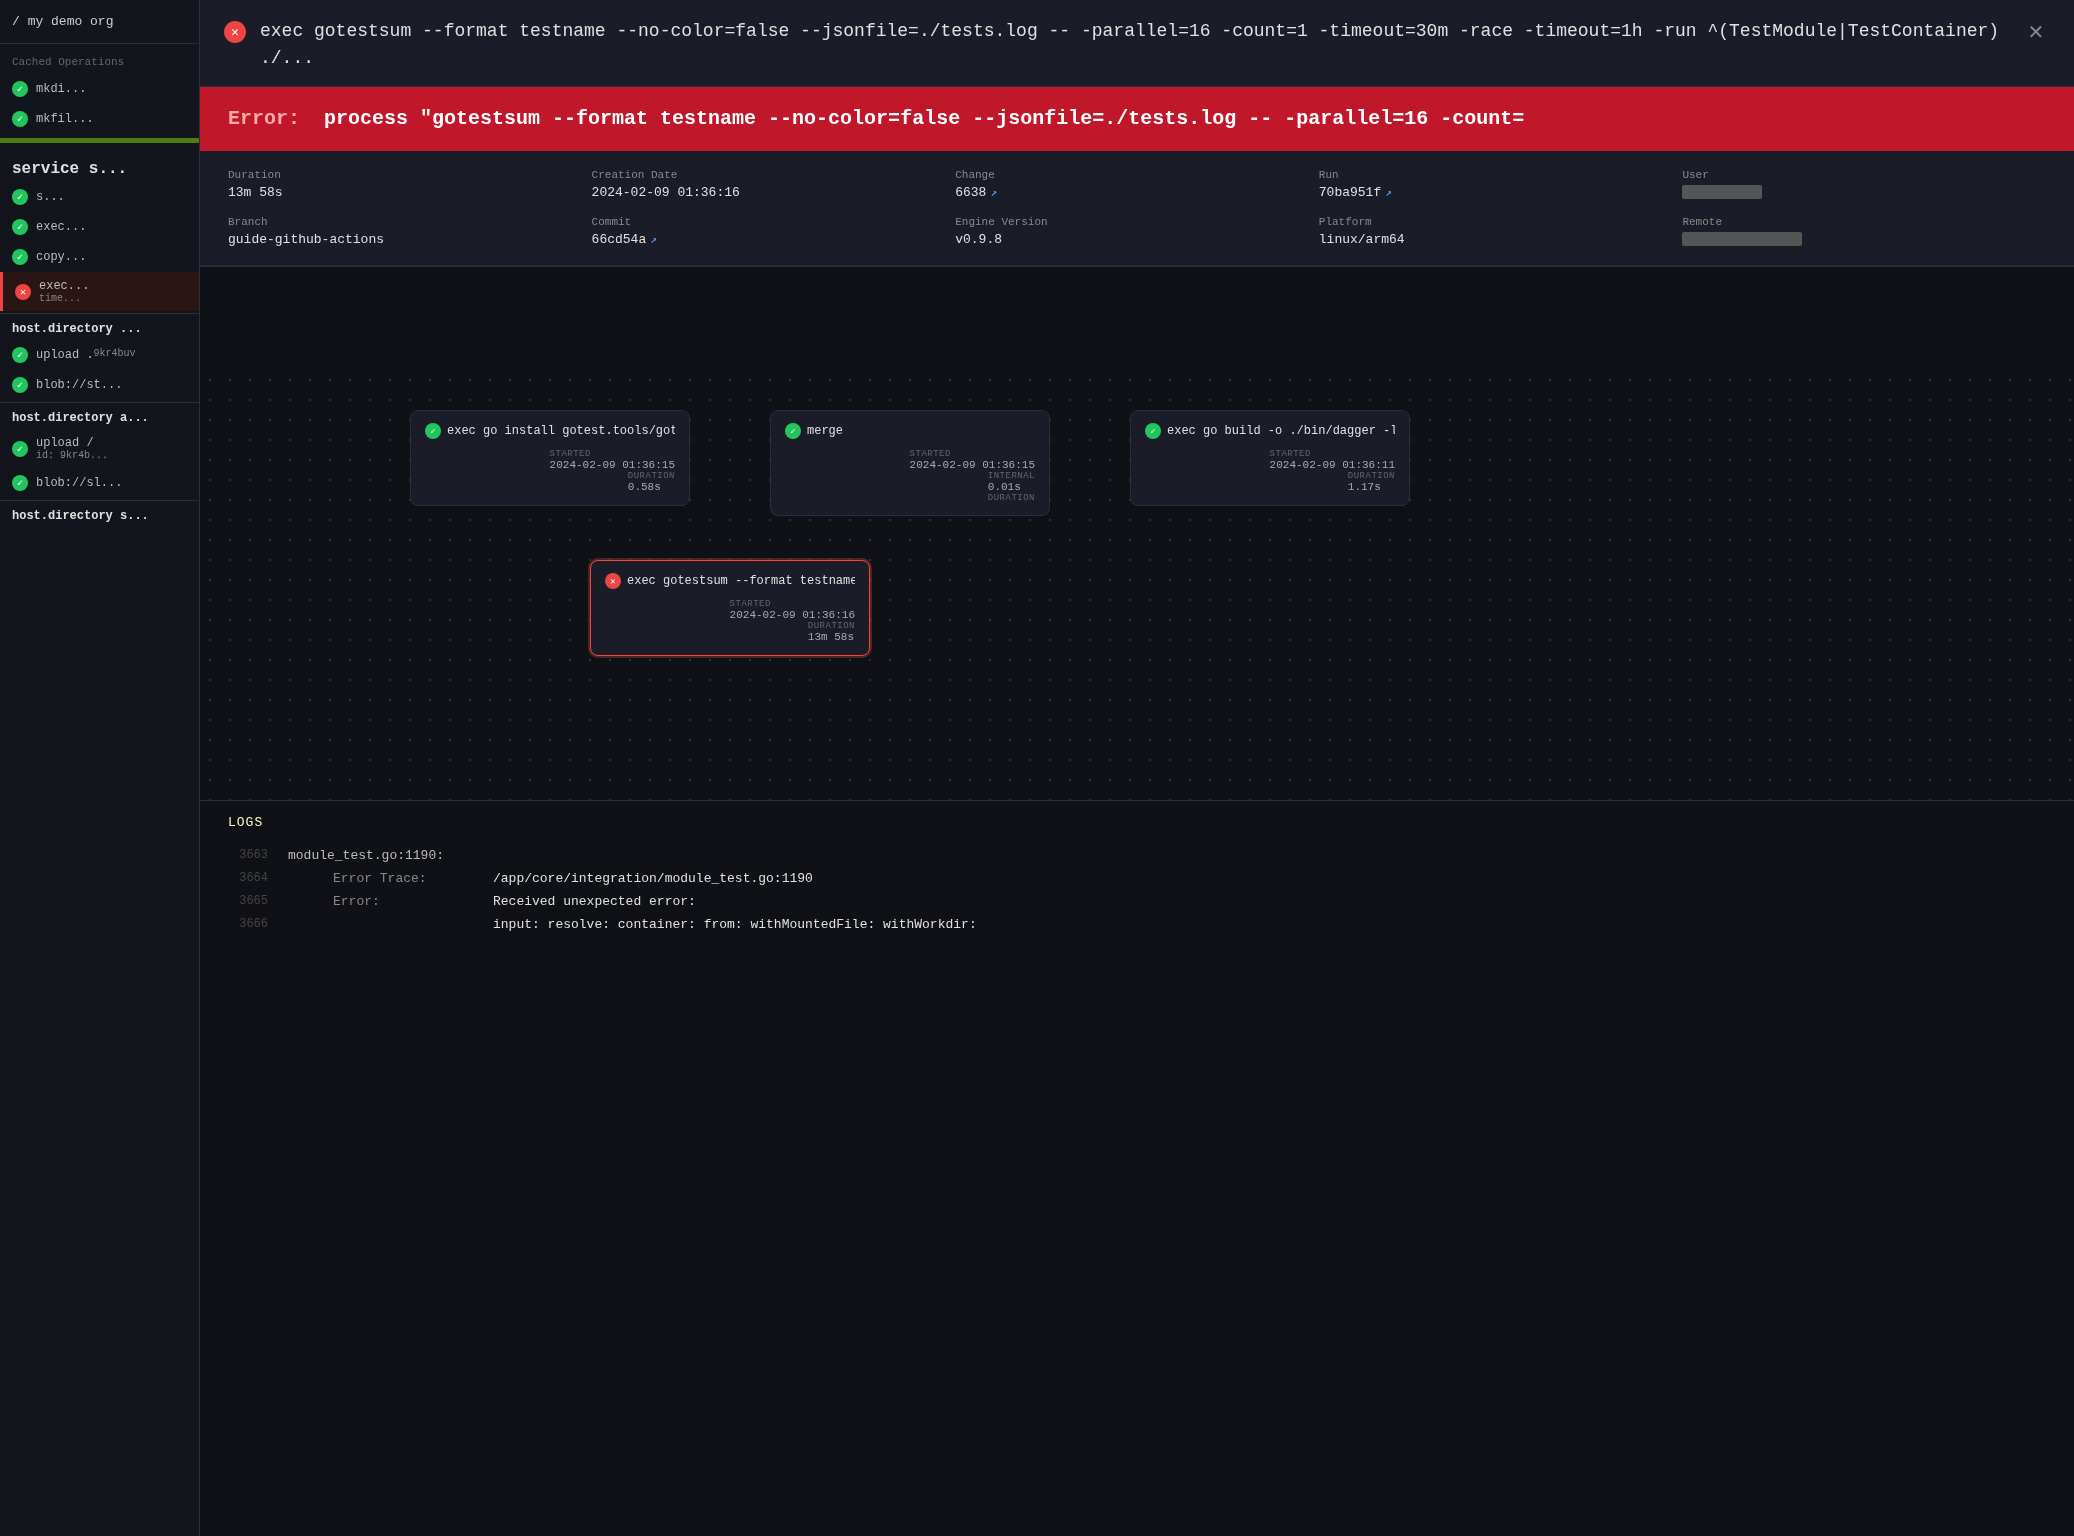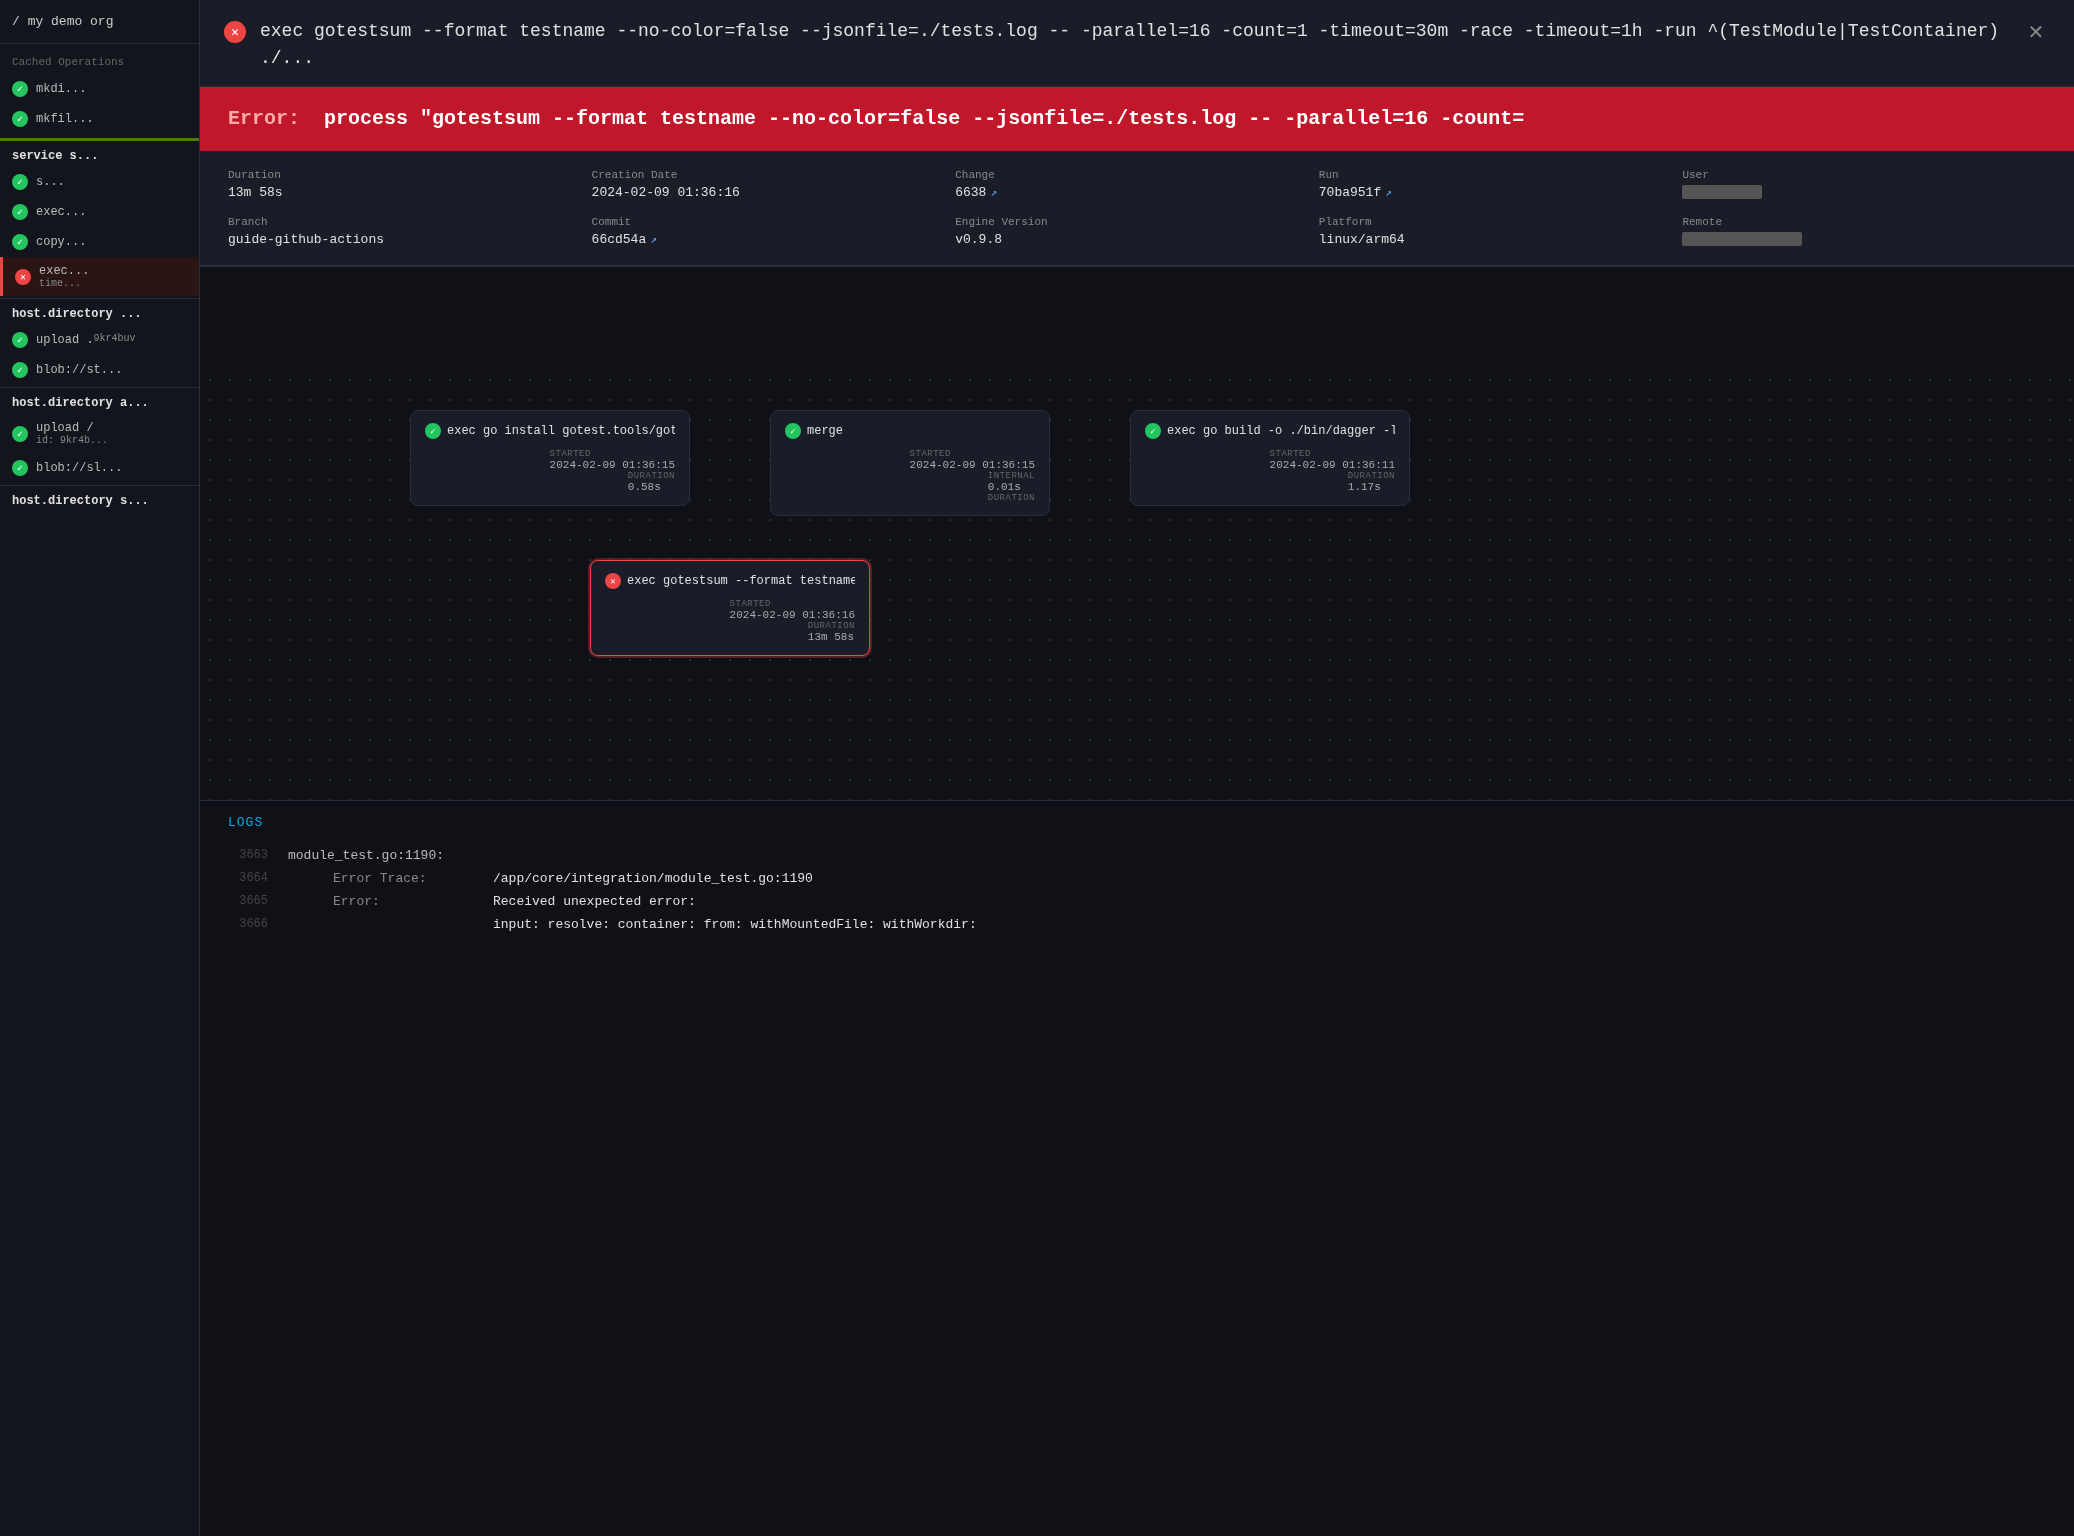--- a/index.html
+++ b/index.html
@@ -69,25 +69,25 @@
     .sidebar-item .icon-error {
       width: 16px; height: 16px;
       border-radius: 50%;
       background: #ef4444;
       display: flex; align-items: center; justify-content: center;
       flex-shrink: 0;
       font-size: 10px; color: #fff;
     }
 
     .sidebar-group-label {
-      padding: 8px 12px 4px;
-      font-size: 12px;
+      padding: 17px 12px 4px;
+      font-size: 16px;
       color: #e0e0e0;
       font-weight: 600;
-      border-top: 3px solid #4d7c0f;
+      border-top: 5px solid #4d7c0f;
       margin-top: 4px;
     }
 
     .sidebar-item-error {
       background: #2a1414;
       border-left: 3px solid #ef4444;
     }
 
     
     .main {
@@ -270,21 +270,21 @@
       position: absolute;
       top: 800px;
       left: 0; right: 0;
       background: #0f1117;
       padding: 0;
     }
 
     .logs-header {
       padding: 14px 28px;
       font-size: 13px;
-      color: #0ea5e9;
+      color: #fef9c3;
       letter-spacing: 1px;
       text-transform: uppercase;
       border-top: 1px solid #2a2d3a;
     }
 
     .log-line {
       display: flex;
       align-items: flex-start;
       padding: 4px 28px;
       gap: 20px;

